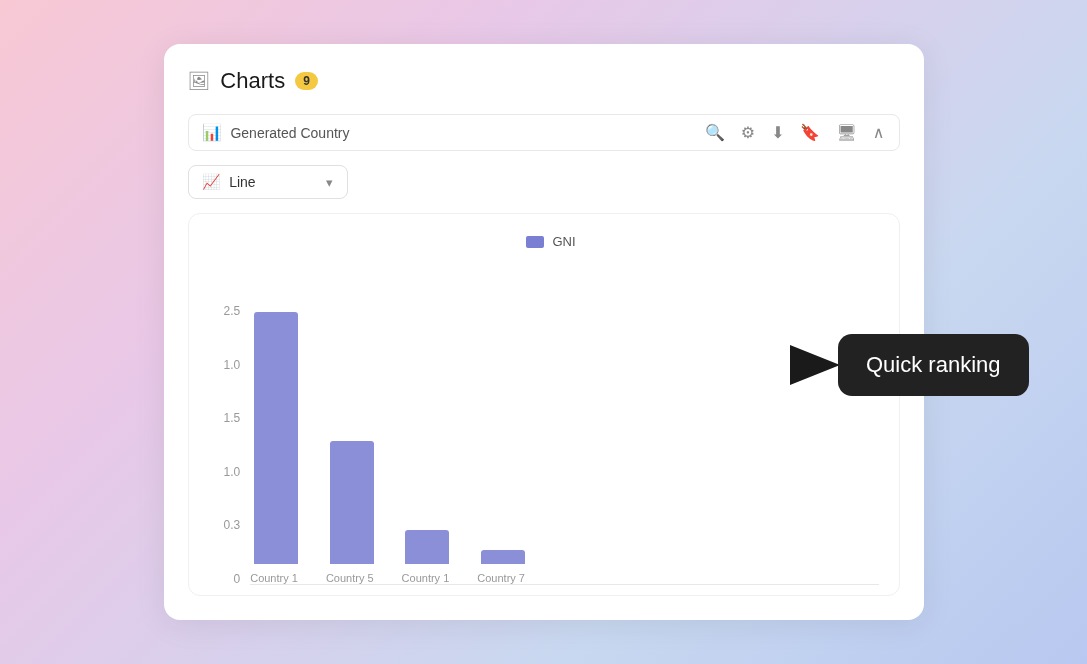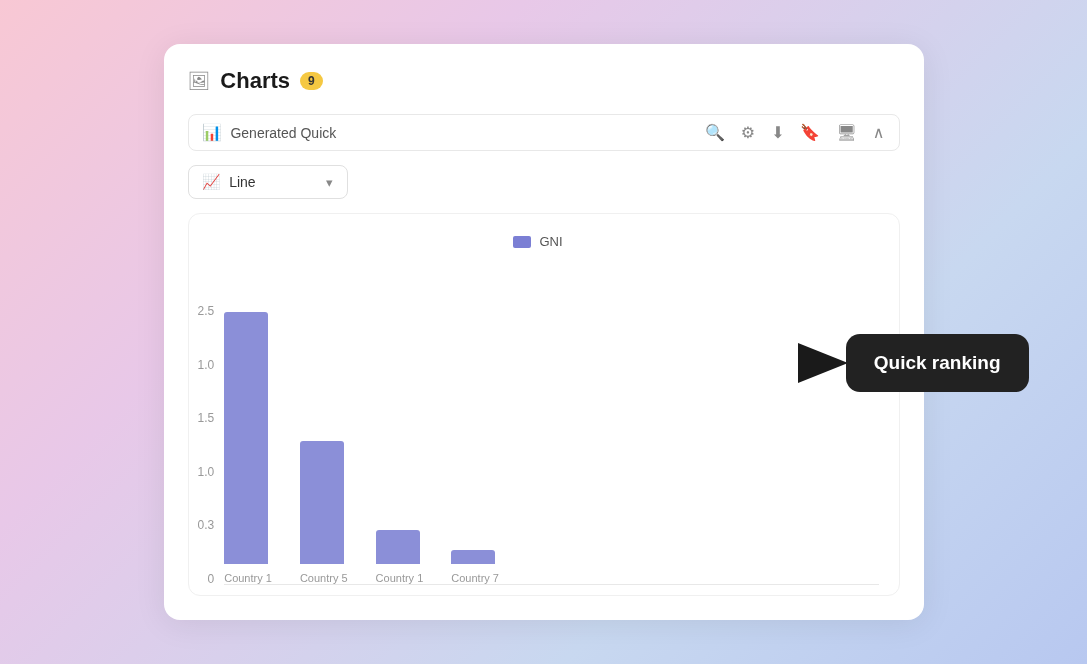--- a/index.html
+++ b/index.html
@@ -31,21 +31,21 @@
       margin-bottom: 20px;
     }
 
     .chart-icon {
       color: #888;
       font-size: 18px;
     }
 
     .card-title {
       font-size: 22px;
-      font-weight: 700;
+      font-weight: 400;
       color: #1a1a1a;
     }
 
     .badge {
       background: #f5c842;
       color: #333;
       font-size: 12px;
       font-weight: 700;
       border-radius: 12px;
       padding: 2px 8px;
@@ -114,21 +114,21 @@
     .dropdown .chevron {
       margin-left: auto;
       font-size: 13px;
       color: #888;
     }
 
     .chart-area {
       background: #fff;
       border: 1px solid #f0f0f0;
       border-radius: 12px;
-      padding: 20px 20px 10px 9px;
+      padding: 20px 20px 10px 35px;
       position: relative;
     }
 
     .legend {
       display: flex;
       align-items: center;
       justify-content: center;
       gap: 8px;
       margin-bottom: 16px;
       font-size: 13px;
@@ -174,64 +174,64 @@
       gap: 28px;
       height: 280px;
       border-bottom: 1px solid #e8e8e8;
       padding-bottom: 0;
       flex: 1;
     }
 
     .bar-group {
       display: flex;
       flex-direction: column;
-      align-items: flex-start;
+      align-items: flex-end;
       gap: 0;
     }
 
     .bar {
       background: #8b8fd8;
       border-radius: 3px 3px 0 0;
       width: 44px;
     }
 
     .x-label {
       font-size: 11px;
       color: #999;
       margin-top: 8px;
       text-align: center;
       white-space: nowrap;
     }
 
     .tooltip-box {
       background: #222;
       color: #fff;
-      font-size: 19px;
-      font-weight: 700;
+      font-size: 22px;
+      font-weight: 400;
       border-radius: 14px;
       padding: 18px 28px;
       white-space: nowrap;
     }
 
   </style>
 </head>
 <body>
 
 <div class="card">
 
   <div class="card-header">
     <span class="chart-icon">🖼</span>
     <span class="card-title">Charts</span>
     <span class="badge">9</span>
   </div>
 
   <div class="toolbar">
     <div class="toolbar-left">
       <span class="bar-chart-icon">📊</span>
-      <span>Generated Quick</span>
+      <span>Generated Country</span>
     </div>
     <div class="toolbar-right">
       <span title="Search">🔍</span>
       <span title="Filter">⚙</span>
       <span title="Download">⬇</span>
       <span title="Bookmark">🔖</span>
       <span title="Monitor">🖥</span>
       <span title="Collapse">∧</span>
     </div>
   </div>

